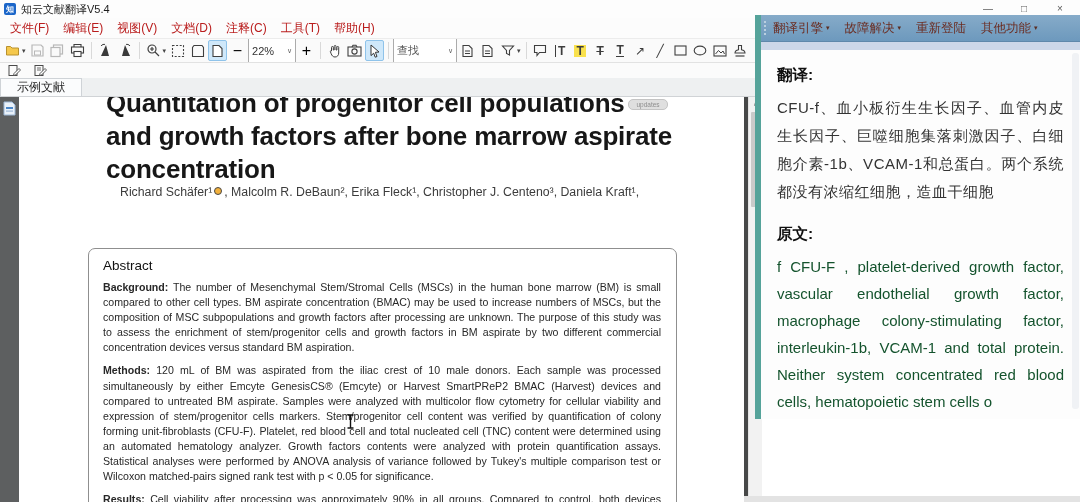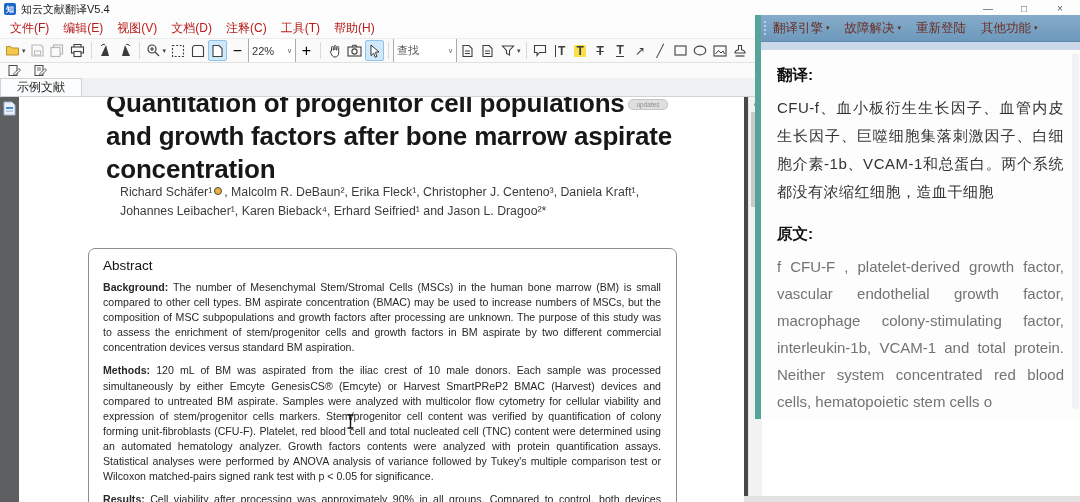--- a/index.html
+++ b/index.html
@@ -60,21 +60,21 @@
   
   .panel { position:absolute; left:755px; top:15px; width:325px; height:404px; background:#fdfdfd; border-left:6px solid #55a39a; }
   .panel-menubar { height:27px; background:linear-gradient(#86abc9,#6d99bd); border-bottom:1px solid #5f88ab; display:flex; align-items:center; gap:15px; padding-left:12px; font-size:12.5px; color:#6b2d22; position:relative; }
   .panel-menubar::before { content:""; position:absolute; left:3px; top:6px; bottom:6px; width:2px; border-left:2px dotted #b9cfdf; }
   .pm-item { display:flex; align-items:center; gap:3px; }
   .pm-caret { font-size:7px; color:#5a2d22; }
   .panel-strip { height:8px; background:#ccd7e9; }
   .panel-content { padding:15px 16px 0 16px; }
   .ph { font-size:15.5px; font-weight:bold; color:#101010; margin-bottom:8px; }
   .pzh { font-size:15px; line-height:28px; color:#333; text-align:justify; letter-spacing:0.5px; margin-bottom:18px; }
-  .pen { font-size:15px; line-height:27px; color:#737373; text-align:justify; }
+  .pen { font-size:15px; line-height:27px; color:#14532d; text-align:justify; }
   .panel-scrolltrack { position:absolute; right:1px; top:38px; bottom:10px; width:7px; background:#f0f2f5; border-radius:3px; }
 
   .bottombar { position:absolute; left:744px; bottom:0; width:336px; height:6px; background:#e3e3e3; }
 
   svg { display:block; }
 </style>
 </head>
 <body>
 
 <div class="app">
@@ -292,21 +292,20 @@
 
     <div class="page">
       <div class="doc-title">
         <div>Quantitation of progenitor cell populations</div>
         <div>and growth factors after bone marrow aspirate</div>
         <div>concentration</div>
       </div>
       <div class="updates-badge">updates</div>
       <div class="doc-authors">
         <div><span>Richard Schäfer¹</span><span class="orcid"></span><span>, Malcolm R. DeBaun², Erika Fleck¹, Christopher J. Centeno³, Daniela Kraft¹,</span></div>
-        <div>Johannes Leibacher¹, Karen Bieback⁴, Erhard Seifried¹ and Jason L. Dragoo²*</div>
       </div>
 
       <div class="abstract-box">
         <div class="abs-heading">Abstract</div>
         <p class="abs-p"><span class="abs-label">Background:</span> <span>The number of Mesenchymal Stem/Stromal Cells (MSCs) in the human bone marrow (BM) is small compared to other cell types. BM aspirate concentration (BMAC) may be used to increase numbers of MSCs, but the composition of MSC subpopulations and growth factors after processing are unknown. The purpose of this study was to assess the enrichment of stem/progenitor cells and growth factors in BM aspirate by two different commercial concentration devices versus standard BM aspiration.</span></p>
         <p class="abs-p"><span class="abs-label">Methods:</span> <span>120 mL of BM was aspirated from the iliac crest of 10 male donors. Each sample was processed simultaneously by either Emcyte GenesisCS® (Emcyte) or Harvest SmartPReP2 BMAC (Harvest) devices and compared to untreated BM aspirate. Samples were analyzed with multicolor flow cytometry for cellular viability and expression of stem/progenitor cells markers. Stem/progenitor cell content was verified by quantification of colony forming unit-fibroblasts (CFU-F). Platelet, red blood cell and total nucleated cell (TNC) content were determined using an automated hematology analyzer. Growth factors contents were analyzed with protein quantification assays. Statistical analyses were performed by ANOVA analysis of variance followed by Tukey's multiple comparison test or Wilcoxon matched-pairs signed rank test with p &lt; 0.05 for significance.</span></p>
         <p class="abs-p"><span class="abs-label">Results:</span> <span>Cell viability after processing was approximately 90% in all groups. Compared to control, both devices significantly enriched TNCs and platelets, as well as the CD45−CD73+ and CD45−CD73+CD90+ cell popu-</span></p>
       </div>
 
       <span class="ibeam">

